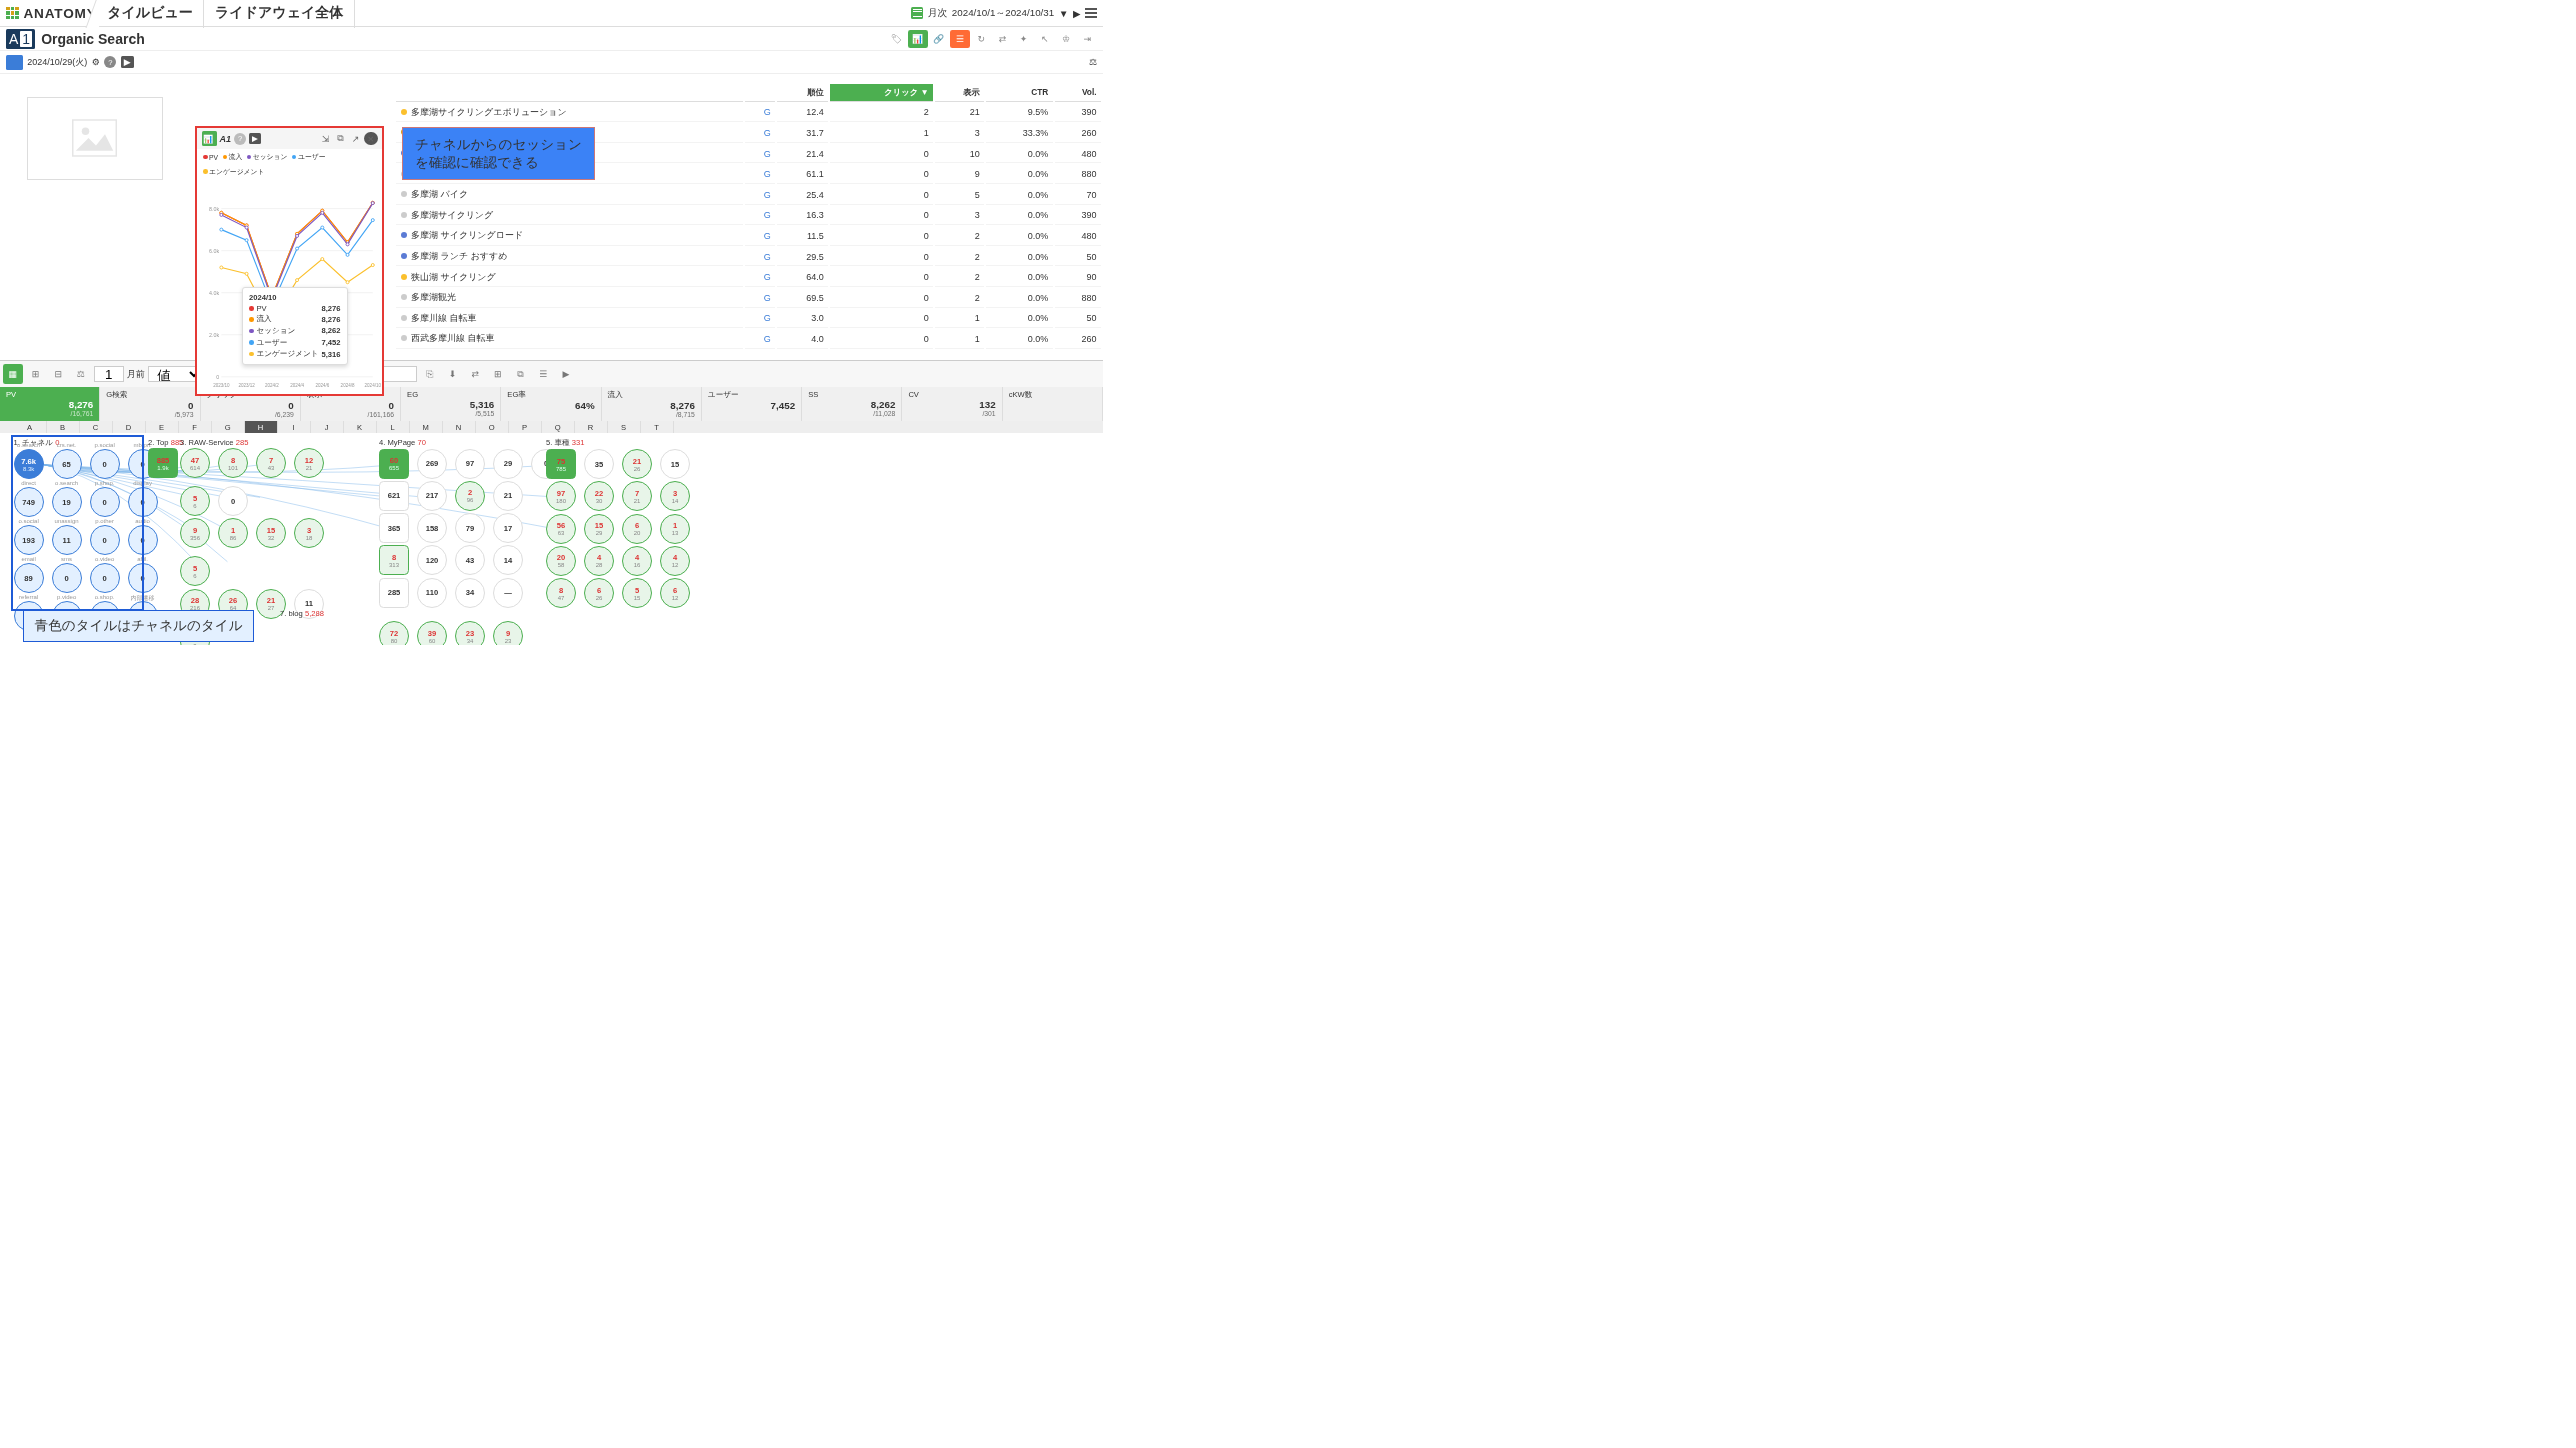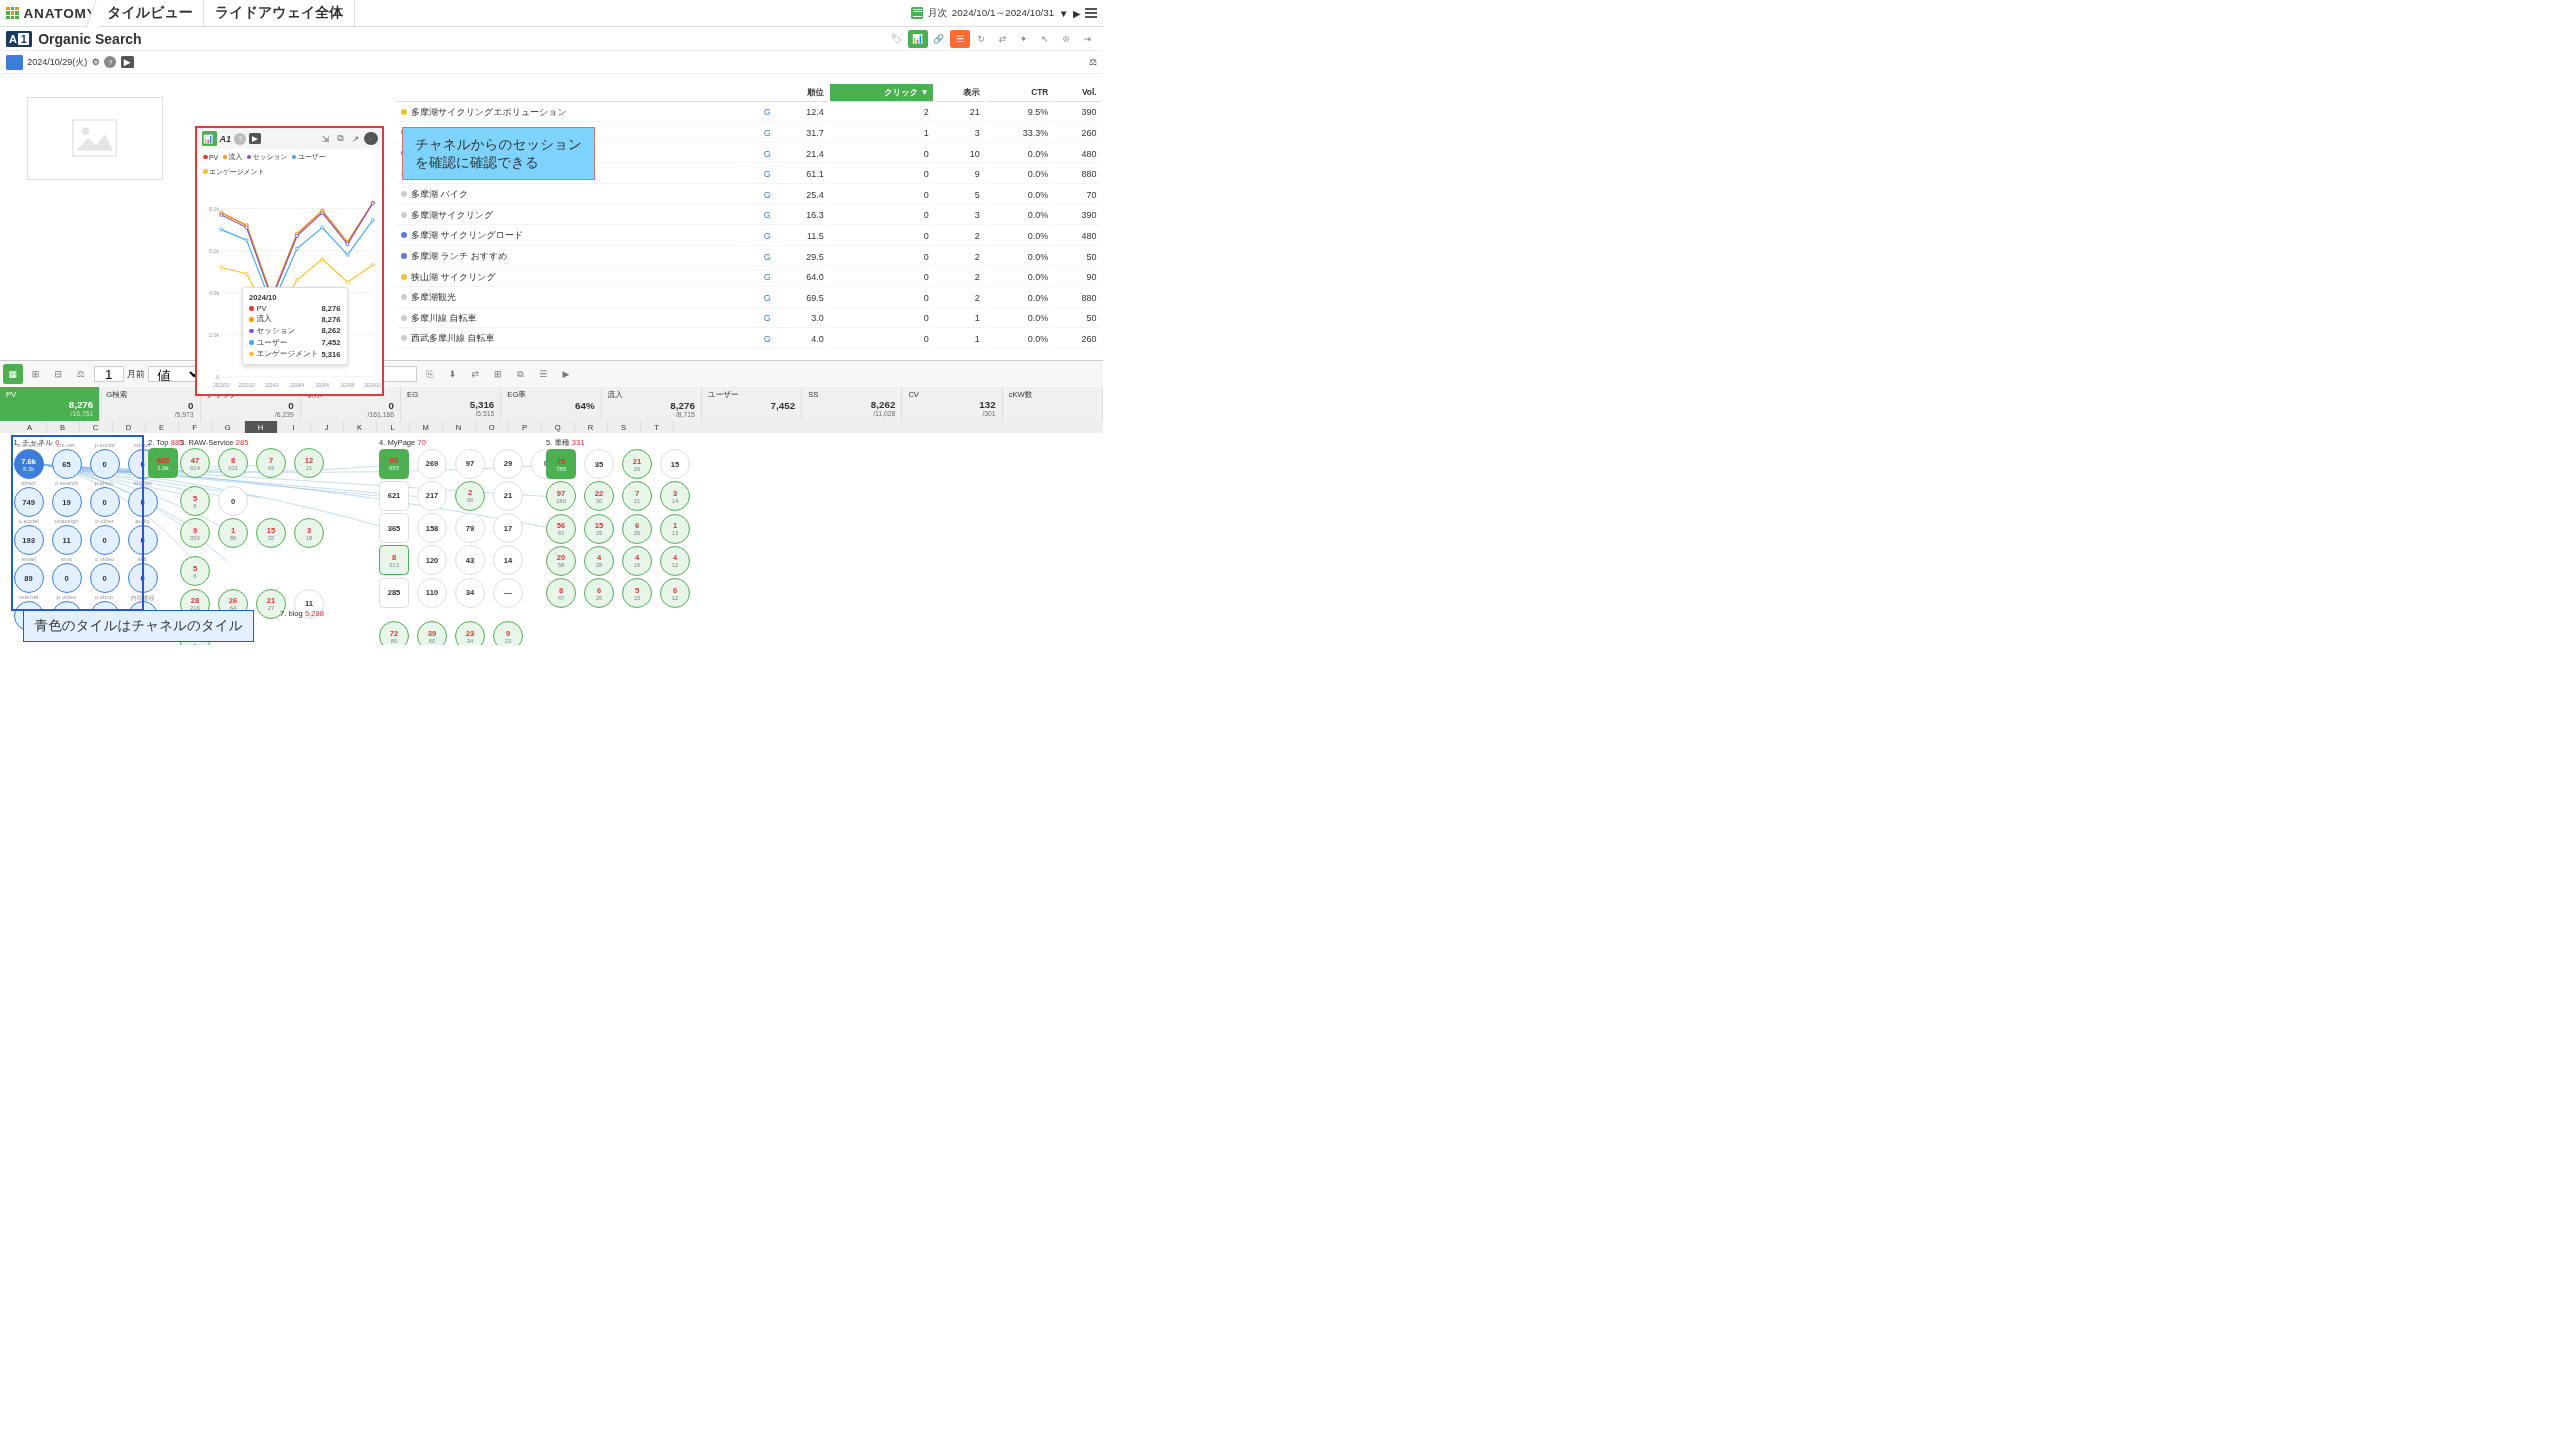--- a/index.html
+++ b/index.html
@@ -10,21 +10,21 @@
 .logo-grid span { background: #4CAF50; }
 .logo-grid span:nth-child(1){background:#d4a017}.logo-grid span:nth-child(3){background:#d4a017}.logo-grid span:nth-child(5){background:#d4a017}
 .tab { padding: 6px 10.6px; border-right: 0.8px solid #ddd; font-size: 14px; font-weight: 600; position: relative; }
 .tab.active::before { content:''; position:absolute; left:-6px; top:0; bottom:0; width:12px; background:#fff; transform:skewX(-20deg); border-left:0.8px solid #ddd;}
 .topbar-right { margin-left: auto; display: flex; align-items: center; gap: 4.5px; font-size: 9.8px; }
 .cal-icon { width:12px; height:12px; background:#4CAF50; border-radius:1.5px; display:inline-block; position:relative;}
 .cal-icon::after{content:'';position:absolute;inset:2.3px 1.5px 1.5px 1.5px;background:repeating-linear-gradient(#fff,#fff 0.8px,transparent 0.8px,transparent 2.3px);}
 .menu-icon { display:flex; flex-direction:column; gap:2.3px; cursor:pointer;}
 .menu-icon span{width:12px;height:1.5px;background:#555;}
 .subbar { display:flex; align-items:center; height:24px; padding:0 6px; border-bottom:0.8px solid #eee;}
-.a1-badge { background:#1a3a5c; color:#fff; padding:2px 3px; font-size:11px; font-weight:700; border-radius:1.5px;}
+.a1-badge { background:#1a3a5c; color:#fff; padding:2px 3px; font-size:14px; font-weight:400; border-radius:1.5px;}
 .a1-badge .n{background:#fff;color:#1a3a5c;padding:0 2.3px;margin-left:1.5px;border-radius:0.8px;}
 .subbar-title{margin-left:6px;font-size:14px;font-weight:600;}
 .subbar-icons{margin-left:auto;display:flex;gap:1.5px;}
 .ic-btn{width:19.7px;height:18px;display:flex;align-items:center;justify-content:center;border-radius:2.3px;color:#888;cursor:pointer;}
 .ic-btn.green{background:#4CAF50;color:#fff;}
 .ic-btn.orange{background:#ff6b35;color:#fff;}
 .datebar{display:flex;align-items:center;height:23px;padding:0 6px;gap:4.5px;border-bottom:0.8px solid #eee;}
 .date-ic{width:16.7px;height:15px;background:#3b7dd8;border-radius:1.5px;}
 .main{display:flex;}
 .left-col{width:189px;padding:15px;}
@@ -36,21 +36,21 @@
 .chart-hdr-r{margin-left:auto;display:flex;gap:1.5px;}
 .chart-hdr-r span{width:13.6px;height:13.6px;display:flex;align-items:center;justify-content:center;color:#666;cursor:pointer;}
 .close-x{background:#555;color:#fff;border-radius:50%;width:13.6px;height:13.6px;font-size:8.3px;}
 .legend{padding:3px 6px;font-size:6.8px;display:flex;flex-wrap:wrap;gap:4.5px;}
 .legend span{display:flex;align-items:center;gap:1.5px;}
 .dot{width:4.5px;height:4.5px;border-radius:50%;display:inline-block;}
 .chart-svg{width:100%;height:212px;}
 .tooltip{position:absolute;left:45px;top:159px;background:#fff;border:0.8px solid #ddd;border-radius:3px;padding:4.5px 6px;font-size:7.6px;box-shadow:0 1.5px 4.5px rgba(0,0,0,.15);min-width:98px;}
 .tooltip-row{display:flex;align-items:center;gap:3px;padding:0.8px 0;}
 .tooltip-row .v{margin-left:auto;font-weight:600;}
-.annotation1{position:absolute;left:402px;top:53px;background:#7dd3fc;border:0.8px solid #c77;padding:7.6px 12px;font-size:13.6px;z-index:4;}
+.annotation1{position:absolute;left:402px;top:53px;background:#3b82f6;border:0.8px solid #c77;padding:7.6px 12px;font-size:13.6px;z-index:4;}
 .table-area{flex:1;padding-left:205px;padding-top:7.6px;}
 .tbl{width:100%;font-size:9px;}
 .tbl th{text-align:right;padding:3px 4.5px;font-weight:600;font-size:8.3px;border-bottom:0.8px solid #ddd;}
 .tbl th.click-h{background:#4CAF50;color:#fff;}
 .tbl td{padding:2.3px 4.5px;text-align:right;border-bottom:0.8px solid #f3f3f3;}
 .tbl td.kw{text-align:left;}
 .tbl .bdot{width:6px;height:6px;border-radius:50%;display:inline-block;margin-right:4.5px;}
 .g-link{color:#3b7dd8;}
 .bottom{border-top:0.8px solid #ccc;margin-top:6px;}
 .btoolbar{display:flex;align-items:center;height:26px;padding:0 3px;gap:3px;background:#f7f7f7;}

